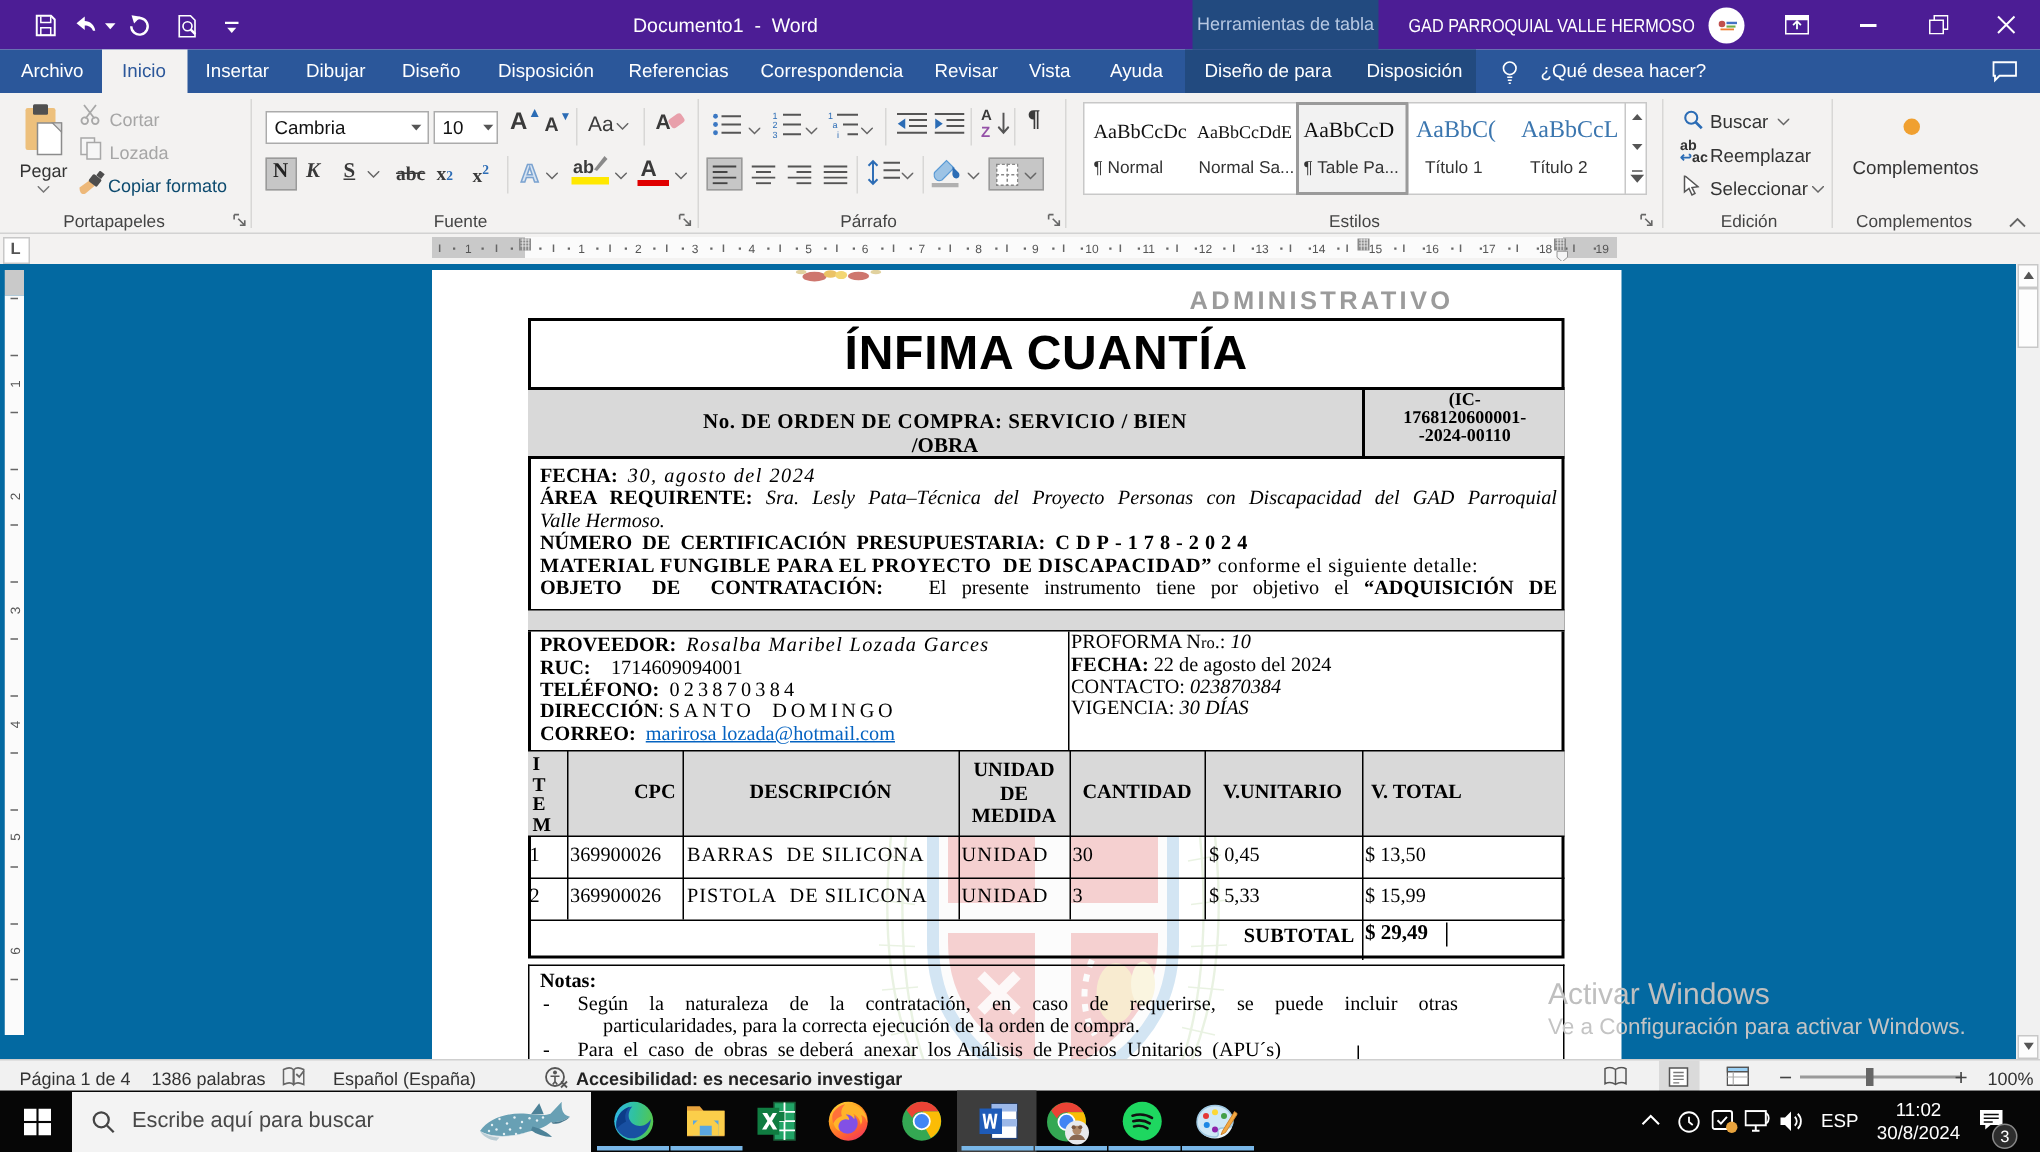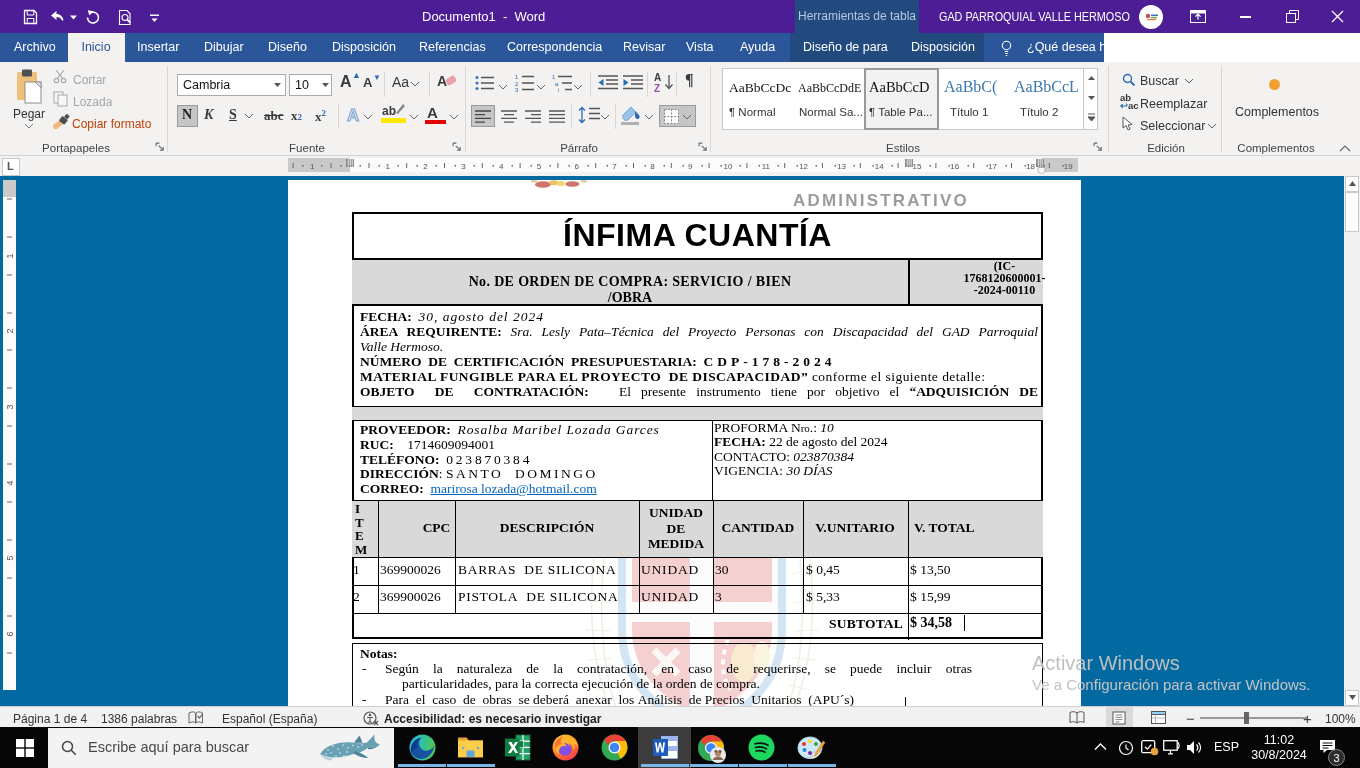--- a/index.html
+++ b/index.html
@@ -1,20 +1,20 @@
 <!DOCTYPE html>
 <html><head><meta charset="utf-8">
 <style>
   * { margin:0; padding:0; box-sizing:border-box; }
   html,body { width:1360px; height:768px; overflow:hidden; }
   body { font-family:"Liberation Sans", sans-serif; position:relative; background:#fff; }
   .abs { position:absolute; }
   
   #titlebar { position:absolute; left:0; top:0; width:1360px; height:33px; background:#4c1d95; }
-  #tabrow { position:absolute; left:0; top:33px; width:1104px; height:29px; background:#2b579a; }
+  #tabrow { position:absolute; left:0; top:33px; width:1360px; height:29px; background:#2b579a; }
   .ttxt { color:#fff; font-size:13.5px; }
   .tab { position:absolute; top:0; height:29px; line-height:29px; color:#fff; font-size:12.5px; text-align:center; white-space:nowrap; }
   #ribbon { position:absolute; left:0; top:62px; width:1360px; height:94px; background:#f3f2f1; border-bottom:1px solid #d2d2d2; }
   .gsep { position:absolute; top:4px; height:86px; width:1px; background:#d8d7d6; }
   .glabel { position:absolute; top:80px; width:120px; text-align:center; font-size:11.5px; color:#444; }
   .dlauncher { position:absolute; top:80px; width:12px; height:12px; }
   .btnsel { background:#c6c6c6; border:1px solid #9a9a9a; }
   
   #rulerrow { position:absolute; left:0; top:156px; width:1360px; height:20px; background:#f3f2f1; }
   
@@ -138,21 +138,21 @@
           <rect x="1" y="1" width="9" height="11"></rect>
           <rect x="5" y="4" width="9" height="11"></rect>
         </g>
   </svg>
   <div class="abs" style="left:73px;top:33px;font-size:12px;color:#a6a6a6;">Lozada</div>
   <svg class="abs" style="left:52px;top:52px" width="18" height="16" viewBox="0 0 18 16">
     <path d="M1 11 l7 -5 3 4 -6 5 c-2 1 -4 0 -4 -4z" fill="#edb879"></path>
     <rect x="8" y="3" width="7" height="6" rx="1" transform="rotate(38 11 6)" fill="#4d4d4d"></rect>
     <rect x="13" y="0.5" width="4" height="4" transform="rotate(38 15 2.5)" fill="#4d4d4d"></rect>
   </svg>
-  <div class="abs" style="left:72px;top:55px;font-size:12px;color:#c2410c;">Copiar formato</div>
+  <div class="abs" style="left:72px;top:55px;font-size:12px;color:#0c4a6e;">Copiar formato</div>
   <div class="glabel" style="left:16px;">Portapapeles</div>
   <svg class="abs dlauncher" style="left:155px;" width="11" height="11" viewBox="0 0 11 11">
         <path d="M1 1 v3 M1 1 h3 M3.5 3.5 l4 4 M7.5 4.5 v3 h-3" stroke="#666" fill="none"></path>
       </svg>
   
   <div class="abs" style="left:177px;top:12px;width:109px;height:22px;background:#fff;border:1px solid #ababab;font-size:12.5px;color:#111;line-height:20px;padding-left:5px;">Cambria</div>
   <svg class="abs" style="left:274px;top:21px" width="8" height="5" viewBox="0 0 8 5">
         <path d="M0 0 l3.5 4 3.5 -4z" fill="#555"></path>
       </svg>
   <div class="abs" style="left:289px;top:12px;width:43px;height:22px;background:#fff;border:1px solid #ababab;font-size:12.5px;color:#111;line-height:20px;padding-left:5px;">10</div>
@@ -510,21 +510,21 @@
 
     <div class="abs" style="left:64px;top:32px;width:691px;height:427px;border:2px solid #000;"></div>
 
     <div class="abs" style="left:64px;top:32px;width:691px;height:48px;border-bottom:2px solid #000;"></div>
     <div class="abs" style="left:64px;top:37px;width:691px;text-align:center;font-size:32px;font-weight:bold;color:#000;letter-spacing:0.5px;">ÍNFIMA CUANTÍA</div>
 
     <div class="abs" style="left:64px;top:80px;width:691px;height:46px;background:#d9d9d9;border-bottom:2px solid #000;"></div>
     <div class="abs" style="left:620px;top:80px;width:2px;height:46px;background:#000;"></div>
     <div class="cellline" style="position:absolute;left:64px;top:94px;width:556px;text-align:center;font-weight:bold;font-size:14px;letter-spacing:0.35px;">No. DE ORDEN DE COMPRA: SERVICIO / BIEN</div>
     <div class="cellline" style="position:absolute;left:64px;top:110px;width:556px;text-align:center;font-weight:bold;font-size:14px;">/OBRA</div>
-    <div class="cellline" style="position:absolute;left:622px;top:80px;width:133px;text-align:center;font-weight:bold;font-size:12px;line-height:12px;margin-left:28px;">(IC-<br>1768120600001-<br>-2024-00110</div>
+    <div class="cellline" style="position:absolute;left:622px;top:80px;width:133px;text-align:center;font-weight:bold;font-size:12px;line-height:12px;">(IC-<br>1768120600001-<br>-2024-00110</div>
 
     <div class="cellline" style="position:absolute;left:72px;top:130px;width:678px;line-height:14.9px;font-size:13.5px;">
       <div><b>FECHA:</b>&nbsp; <i style="letter-spacing:1px;">30, agosto del 2024</i></div>
       <div style="text-align:justify;"><b>ÁREA REQUIRENTE:</b> <i>Sra. Lesly Pata–Técnica del Proyecto Personas con Discapacidad del GAD Parroquial Valle&nbsp;Hermoso.</i></div>
       <div><b>NÚMERO&nbsp; DE&nbsp; CERTIFICACIÓN&nbsp; PRESUPUESTARIA:&nbsp; <span style="letter-spacing:4px">CDP-178-2024</span></b></div>
       <div style="letter-spacing:0.45px;"><b>MATERIAL FUNGIBLE PARA EL PROYECTO&nbsp; DE&nbsp;DISCAPACIDAD”</b> conforme el siguiente detalle:</div>
       <div style="text-align:justify;text-align-last:justify;"><b>OBJETO&nbsp; DE&nbsp; CONTRATACIÓN:</b>&nbsp;&nbsp; El presente instrumento tiene por objetivo el <b>“ADQUISICIÓN DE</b></div>
     </div>
 
     <div class="abs" style="left:64px;top:226px;width:691px;height:15px;background:#d9d9d9;border-top:1px solid #000;border-bottom:1px solid #000;"></div>
@@ -571,21 +571,21 @@
 
     <div class="cellline" style="position:absolute;left:65px;top:409px;font-size:13.5px;">2</div>
     <div class="cellline" style="position:absolute;left:92px;top:409px;font-size:13.5px;">369900026</div>
     <div class="cellline" style="position:absolute;left:170px;top:409px;font-size:13.5px;letter-spacing:0.7px;">PISTOLA&nbsp; DE&nbsp;SILICONA</div>
     <div class="cellline" style="position:absolute;left:353px;top:409px;font-size:13.5px;letter-spacing:0.8px;">UNIDAD</div>
     <div class="cellline" style="position:absolute;left:427px;top:409px;font-size:13.5px;">3</div>
     <div class="cellline" style="position:absolute;left:518px;top:409px;font-size:13.5px;">$ 5,33</div>
     <div class="cellline" style="position:absolute;left:622px;top:409px;font-size:13.5px;">$ 15,99</div>
 
     <div class="cellline" style="position:absolute;left:455px;top:436px;width:160px;text-align:right;font-weight:bold;font-size:13.5px;letter-spacing:0.2px;">SUBTOTAL</div>
-    <div class="cellline" style="position:absolute;left:622px;top:435px;font-weight:bold;font-size:14px;">$ 34,58</div>
+    <div class="cellline" style="position:absolute;left:622px;top:435px;font-weight:bold;font-size:14px;">$ 29,49</div>
     <div class="abs" style="left:676px;top:435px;width:1.3px;height:16px;background:#000;"></div>
 
     <div class="abs" style="left:64px;top:463px;width:691px;height:63px;border:1.5px solid #000;border-bottom:none;"></div>
     <div class="cellline" style="position:absolute;left:72px;top:466px;font-weight:bold;font-size:13.5px;">Notas:</div>
     <div class="cellline" style="position:absolute;left:74px;top:481px;width:610px;font-size:13.5px;line-height:15.2px;">
       <div style="position:absolute;left:0;top:0;">-</div>
       <div style="position:absolute;left:23px;top:0;width:587px;text-align:justify;text-align-last:justify;">Según la naturaleza de la contratación, en caso de requerirse, se puede incluir otras</div>
       <div style="position:absolute;left:23px;top:15.2px;width:587px;margin-left:17px;">particularidades, para la correcta ejecución de la orden de compra.</div>
       <div style="position:absolute;left:0;top:31px;">-</div>
       <div style="position:absolute;left:23px;top:31px;width:587px;">Para&nbsp; el&nbsp; caso&nbsp; de&nbsp; obras&nbsp; se&nbsp;deberá&nbsp; anexar&nbsp; los&nbsp;Análisis&nbsp; de&nbsp;Precios&nbsp; Unitarios&nbsp; (APU´s)</div>

